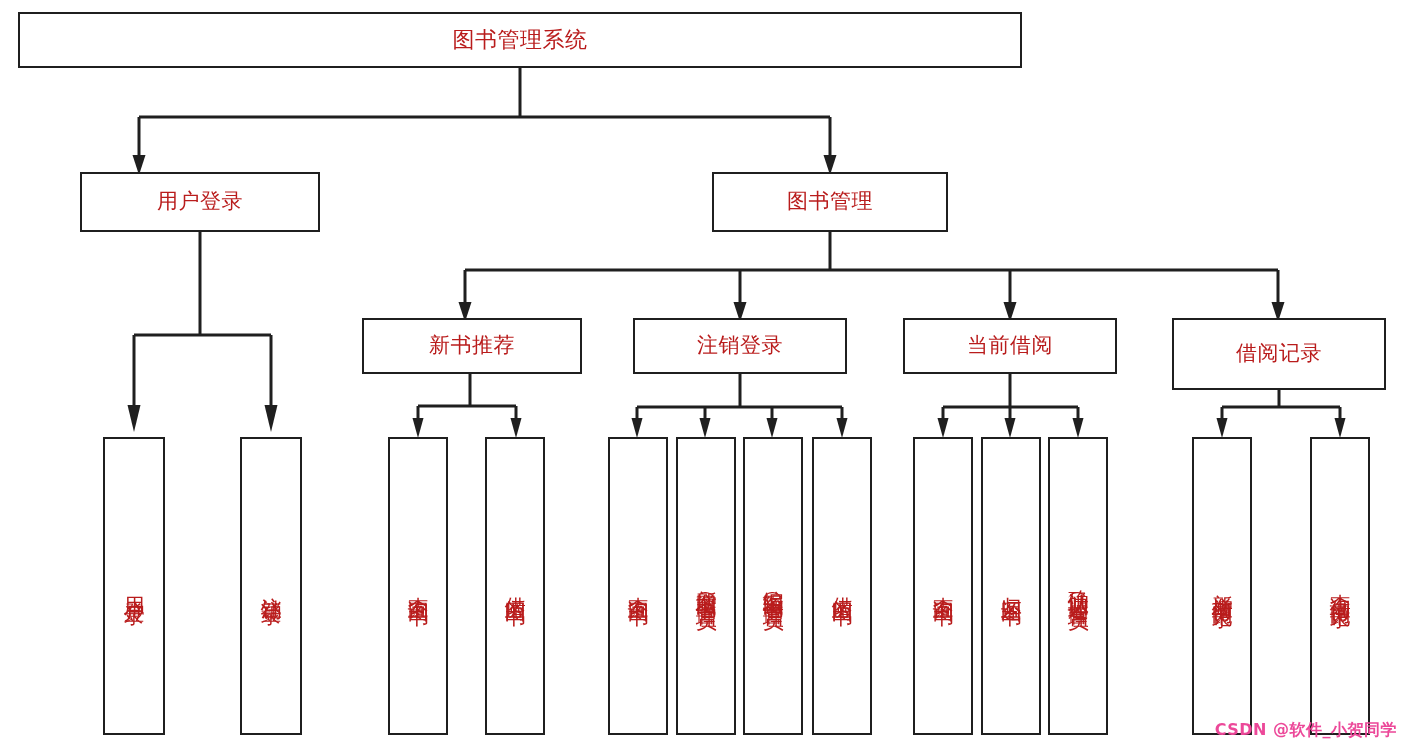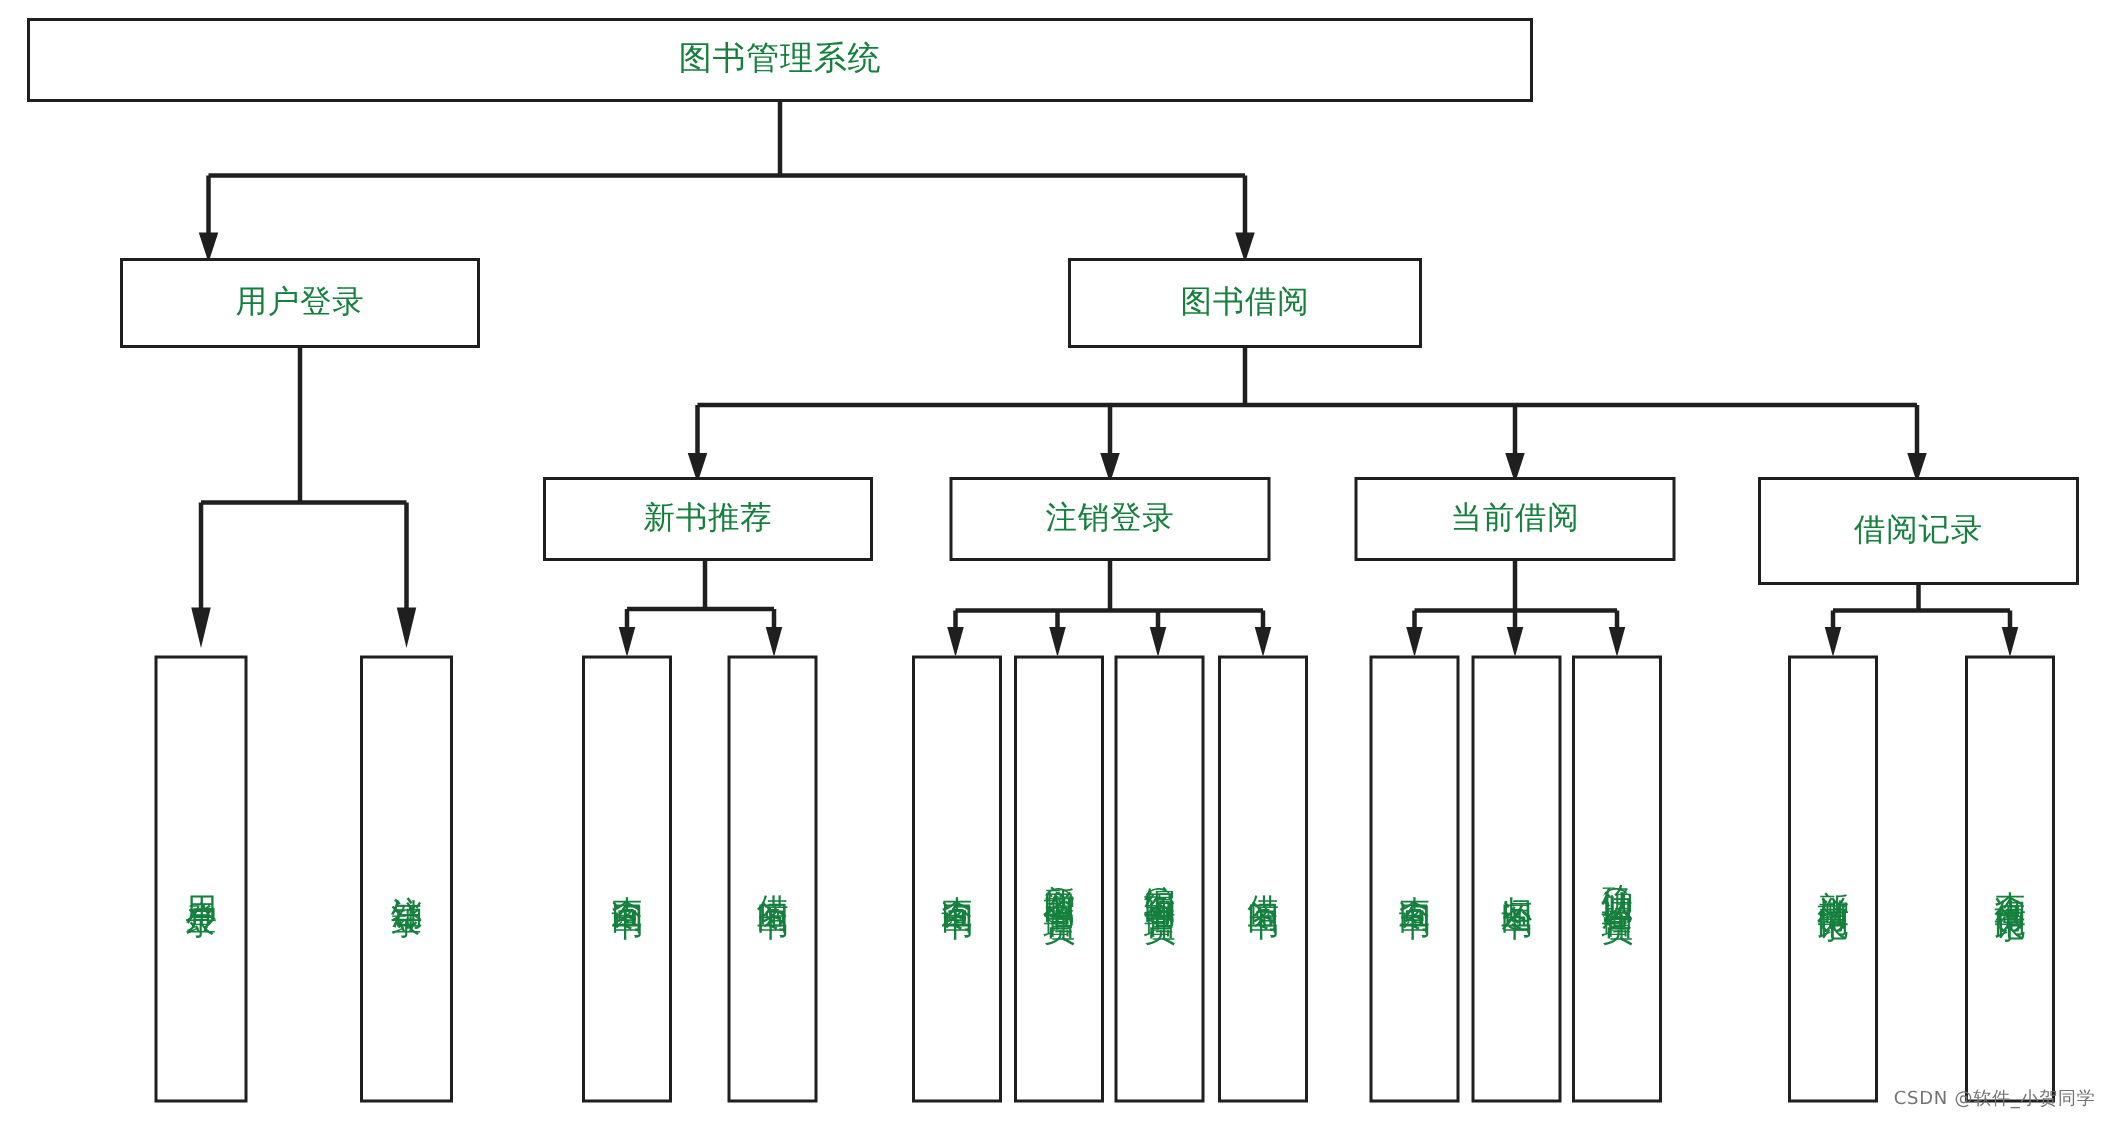--- a/index.html
+++ b/index.html
@@ -34,21 +34,21 @@
     display: flex;
     align-items: center;
     justify-content: center;
     color: #2b2b2b;
   }
   .node .label {
     font-size: 21px;
     line-height: 1.12;
     letter-spacing: 0.5px;
     white-space: nowrap;
-    color: #15803d;
+    color: #b91c1c;
   }
   .node.root .label { font-size: 22px; }
   .node.level2 .label { font-size: 21px; }
   
   .node.leaf {
     align-items: center;
     justify-content: center;
     padding: 6px 0;
   }
   .node.leaf .label {
@@ -58,24 +58,25 @@
     font-size: 21px;
     line-height: 1.45;
     letter-spacing: 3px;
     white-space: nowrap;
     max-height: 100%;
   }
   .watermark {
     position: absolute;
     right: 8px;
     bottom: 6px;
-    font-size: 12px;
-    color: #737373;
+    font-size: 16px;
+    color: #ec4899;
     letter-spacing: 0.5px;
     user-select: none;
+    font-weight: bold;
   }
 </style>
 </head>
 <body>
 
 <div id="canvas">
 
   <svg class="lines" viewBox="0 0 1405 747" xmlns="http://www.w3.org/2000/svg">
     <defs>
       <marker id="arrow" markerWidth="9" markerHeight="11" refX="4.5" refY="10" orient="auto-start-reverse" markerUnits="userSpaceOnUse">
@@ -150,21 +151,21 @@
   </svg>
 
   <div class="node root" style="left:18px; top:12px; width:1004px; height:56px;">
     <span class="label">图书管理系统</span>
   </div>
 
   <div class="node level2" style="left:80px; top:172px; width:240px; height:60px;">
     <span class="label">用户登录</span>
   </div>
   <div class="node level2" style="left:712px; top:172px; width:236px; height:60px;">
-    <span class="label">图书借阅</span>
+    <span class="label">图书管理</span>
   </div>
 
   <div class="node level2" style="left:362px; top:318px; width:220px; height:56px;">
     <span class="label">新书推荐</span>
   </div>
   <div class="node level2" style="left:633px; top:318px; width:214px; height:56px;">
     <span class="label">注销登录</span>
   </div>
   <div class="node level2" style="left:903px; top:318px; width:214px; height:56px;">
     <span class="label">当前借阅</span>

